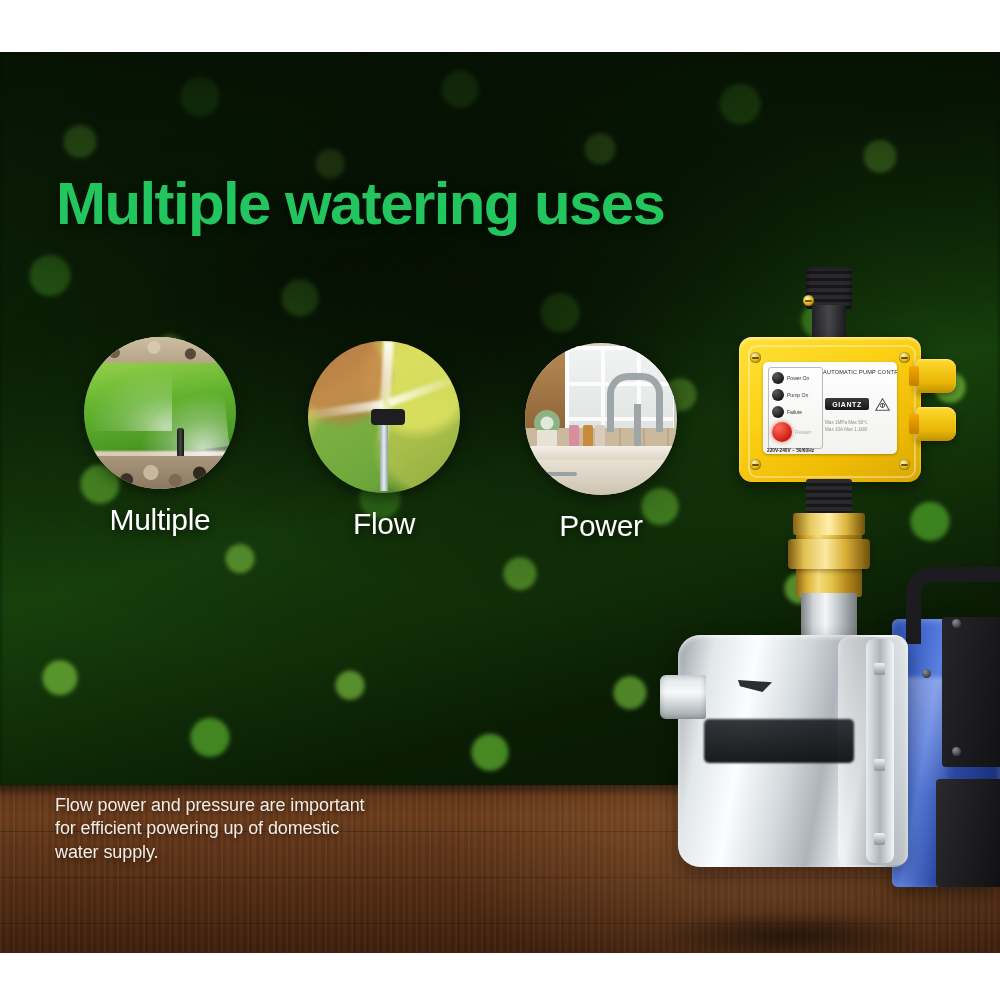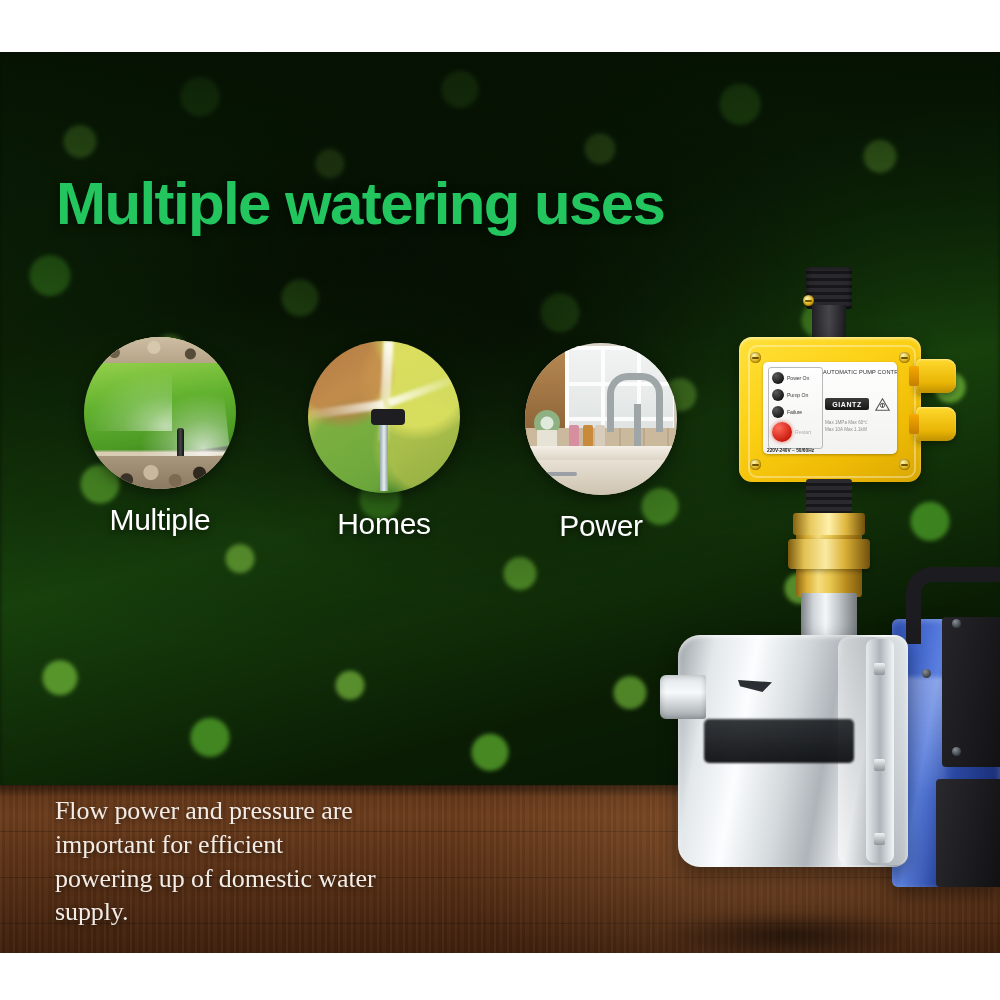--- a/index.html
+++ b/index.html
@@ -167,22 +167,22 @@
   .art-home .plant{position:absolute;left:6%;top:44%;width:26px;height:26px;border-radius:50%;
     background:radial-gradient(circle,#dfeadc 0 6px,#8fb080 7px 13px);}
   .art-home .pot{position:absolute;left:8%;top:57%;width:20px;height:16px;background:#e7e2d6;}
   .art-home .bottle{position:absolute;top:54%;width:10px;height:22px;border-radius:2px;}
   .art-home .b1{left:38%;background:#c98a3a;}
   .art-home .b2{left:46%;background:#d8cdbd;}
   .art-home .b3{left:29%;background:#d78fa0;}
 
   
   .blurb{position:absolute;left:55px;top:742px;width:330px;
-    font-size:26px;line-height:1.30;color:#f2ece6;font-weight:400;letter-spacing:-.1px;
-    text-shadow:0 2px 6px rgba(0,0,0,.55);font-family:Liberation Serif, serif;}
+    font-size:18px;line-height:1.30;color:#f2ece6;font-weight:400;letter-spacing:-.1px;
+    text-shadow:0 2px 6px rgba(0,0,0,.55);}
 
   
   #pump{position:absolute;left:660px;top:215px;width:340px;height:640px;}
 
   .port-top{position:absolute;left:146px;top:0;width:46px;height:42px;border-radius:3px;
     background:repeating-linear-gradient(180deg,#2a2a2e 0 4px,#17171a 4px 7px);
     box-shadow:inset 0 0 6px rgba(0,0,0,.6);}
   .port-neck{position:absolute;left:152px;top:38px;width:34px;height:36px;
     background:linear-gradient(90deg,#202024,#46464c,#1b1b1f);}
 
@@ -315,21 +315,21 @@
       <div class="use" id="use-1">
         <div class="disc">
           <div class="art-farm">
             <div class="jet"></div>
             <div class="jet2"></div>
             <div class="jet3"></div>
             <div class="riser"></div>
             <div class="sprink"></div>
           </div>
         </div>
-        <div class="cap">Homes</div>
+        <div class="cap">Flow</div>
       </div>
 
       <div class="use" id="use-2">
         <div class="disc">
           <div class="art-home">
             <div class="wallleft"></div>
             <div class="window"></div>
             <div class="backsplash"></div>
             <div class="faucet"></div>
             <div class="faucet-stem"></div>

